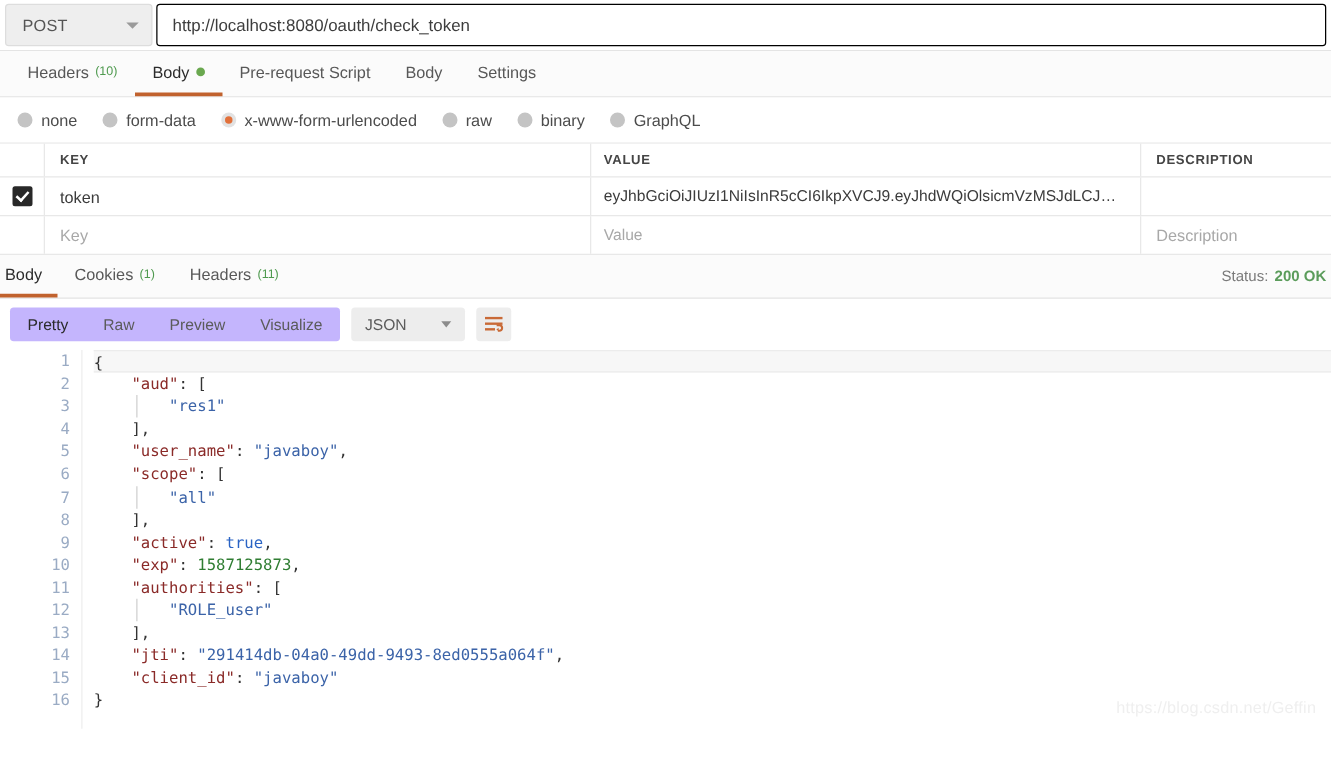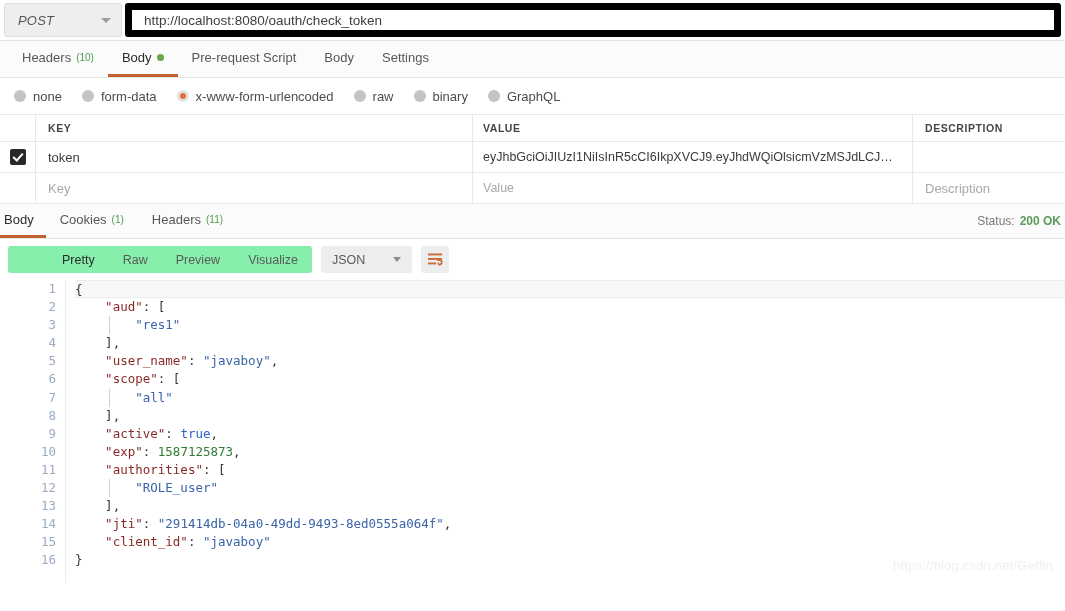--- a/index.html
+++ b/index.html
@@ -22,38 +22,37 @@
     width: 118px;
     background: #eeeeee;
     border: 1px solid #dddddd;
     border-radius: 3px;
     margin: 3px 0 3px 4px;
     display: flex;
     align-items: center;
     justify-content: space-between;
     padding: 0 10px 0 13px;
     cursor: pointer;
-    font-style: italic;
   }
   .method-label {
     font-size: 13px;
     color: #555555;
     font-weight: 400;
     letter-spacing: .2px;
   }
   .caret-down {
     width: 0; height: 0;
     border-left: 5px solid transparent;
     border-right: 5px solid transparent;
     border-top: 5px solid #9a9a9a;
   }
   .url-input {
     flex: 1;
     background: #ffffff;
-    border: 7px solid #000000;
+    border: 1px solid #000000;
     border-radius: 3px;
     margin: 3px 4px 3px 3px;
     display: flex;
     align-items: center;
     padding: 0 12px;
     font-size: 13.5px;
     color: #3d3d3d;
     cursor: text;
   }
 
@@ -231,26 +230,25 @@
   .view-toolbar {
     height: 41px;
     display: flex;
     align-items: center;
     gap: 9px;
     padding: 0 8px;
     background: #ffffff;
   }
   .seg-group {
     display: flex;
-    background: #86efac;
+    background: #c4b5fd;
     border-radius: 3px;
     height: 27px;
     align-items: stretch;
     overflow: hidden;
-    padding-left: 40px;
   }
   .seg {
     display: flex; align-items: center;
     padding: 0 14px;
     font-size: 12.5px;
     color: #5b5b5b;
     cursor: pointer;
   }
   .seg.active { color: #2b2b2b; }
   .fmt-select {

